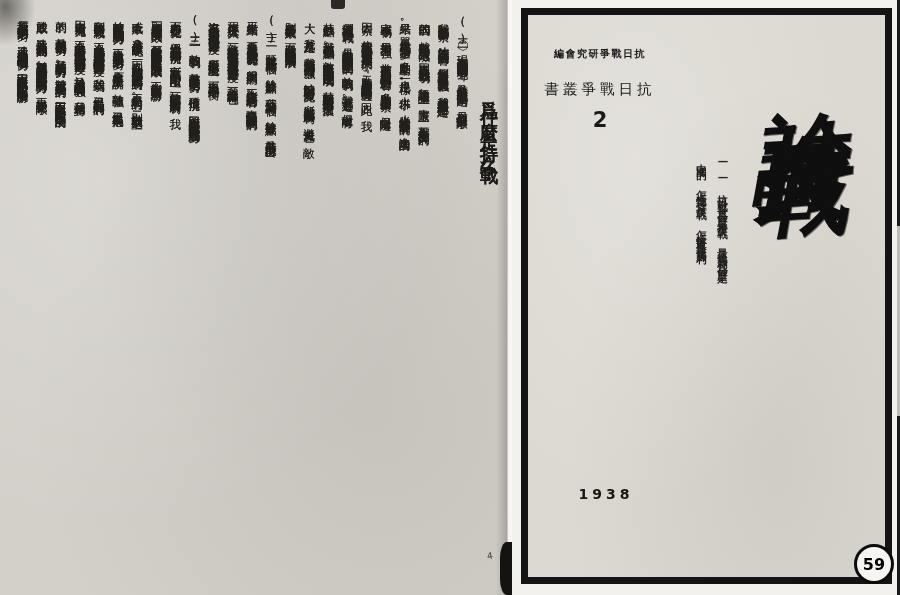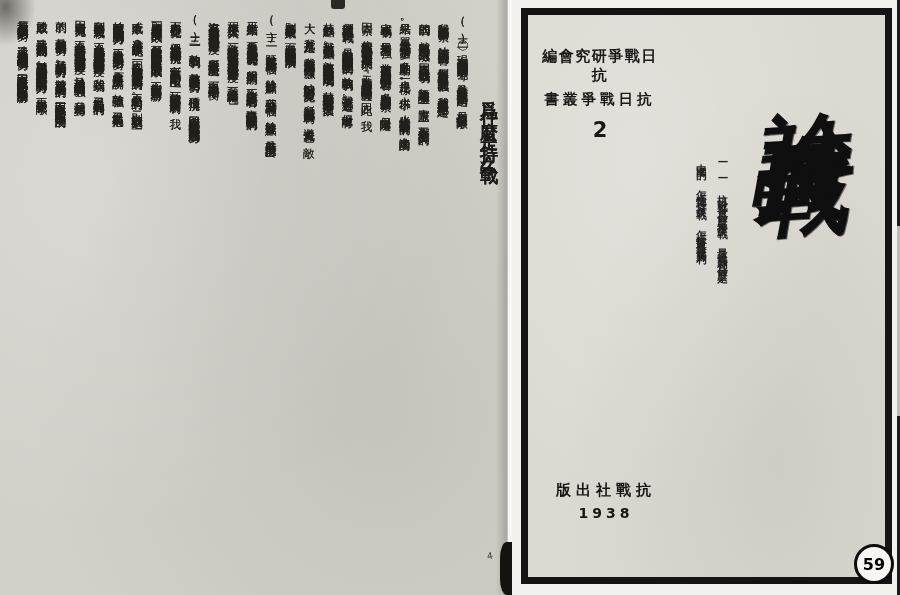--- a/index.html
+++ b/index.html
@@ -65,22 +65,22 @@
     background:
       radial-gradient(ellipse at 30% 25%, rgba(255,255,255,.20), transparent 60%),
       radial-gradient(ellipse at 70% 80%, rgba(95,90,82,.10), transparent 60%),
       #dcd9d2;
   }
   .edge-line{
     position:absolute;right:0;top:0;width:3px;height:595px;
     background:linear-gradient(to bottom,#1a1a1a 0 38%, rgba(26,26,26,.25) 38% 70%, #1a1a1a 70% 100%);
   }
   .series-block{position:absolute;top:32px;left:12px;width:120px;text-align:center;color:#191917;}
-  .series-line1{font-size:15px;font-weight:bold;letter-spacing:1.5px;filter:blur(.3px);}
-  .series-line2{font-size:14.5px;font-weight:bold;letter-spacing:4px;margin-top:5px;filter:blur(.2px);}
+  .series-line1{font-size:10px;font-weight:bold;letter-spacing:1.5px;filter:blur(.3px);}
+  .series-line2{font-size:14.5px;font-weight:normal;letter-spacing:4px;margin-top:19px;filter:blur(.2px);}
   .series-num{font-size:21px;font-weight:bold;margin-top:9px;}
   .calligraphy{
     position:absolute;top:20px;right:50px;
     writing-mode:vertical-rl;text-orientation:upright;line-height:1;
     font-size:92px;font-weight:bold;font-style:italic;letter-spacing:13px;
     color:#0f0f0f;transform:rotate(-4deg);transform-origin:top center;
     text-shadow:1px 1px 0 rgba(15,15,15,.55);
   }
   .subtitle{
     position:absolute;top:140px;left:167px;height:330px;
@@ -146,19 +146,18 @@
       <div class="series-line1">編會究研爭戰日抗</div>
       <div class="series-line2">書叢爭戰日抗</div>
       <div class="series-num">2</div>
     </div>
     <div class="calligraphy">論持久戰</div>
     <div class="subtitle">
         <div class="sub-col">——抗日戰爭爲什麼是持久戰?最後勝利爲什麼是</div>
         <div class="sub-col">中國的?怎樣進行持久戰?怎樣爭取最後勝利?</div>
       </div>
     <div class="publisher-block">
-      <div class="publisher-name">版出社戰抗</div>
       <div class="publisher-year">1938</div>
     </div>
   </div>
   <div class="page-badge">59</div>
   <div class="edge-line"></div>
 </div>
 
 </body></html>

